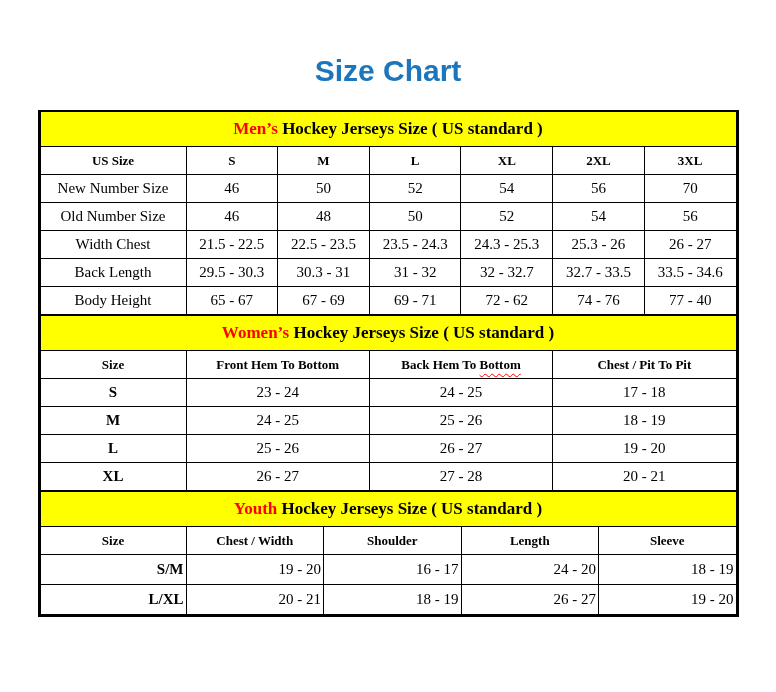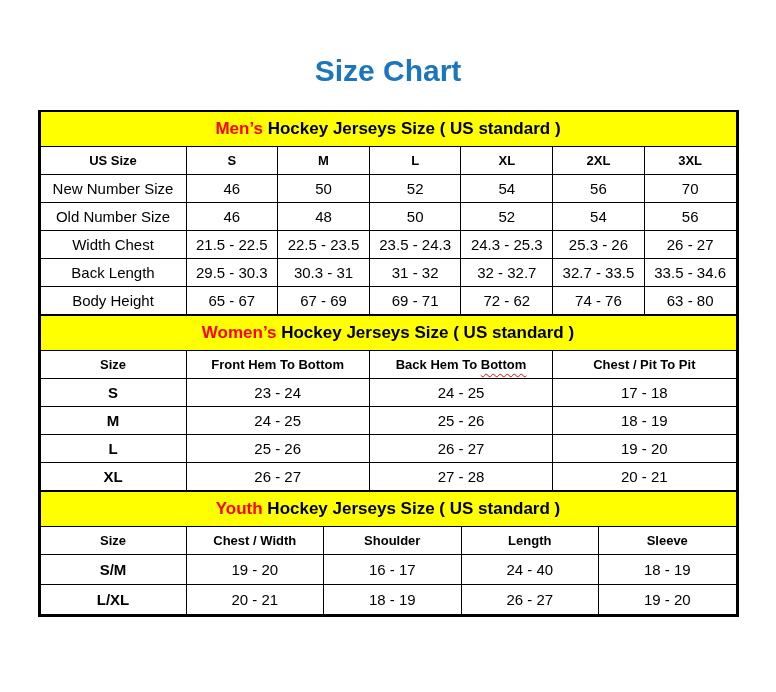--- a/index.html
+++ b/index.html
@@ -28,20 +28,21 @@
   }
   .chart-wrap {
     width: 697px;
     margin: 0 auto;
     border: 2px solid var(--border-black, #000);
   }
   table.size-table {
     width: 100%;
     border-collapse: collapse;
     table-layout: fixed;
+    font-family: Liberation Serif, serif;
   }
   table.size-table th,
   table.size-table td {
     border: 1px solid var(--border-black, #000);
     text-align: center;
     vertical-align: middle;
     padding: 0 2px;
     overflow: hidden;
     white-space: nowrap;
   }
@@ -60,21 +61,21 @@
     font-weight: 700;
     font-size: 13px;
     height: 27px;
   }
   tbody.rows td {
     font-weight: 400;
     font-size: 15px;
     height: 27px;
   }
   table.labels-bold tbody.rows td.row-label { font-weight: 700; }
-  table[data-table="youth"] tbody.rows td { height: 29px; }
+  table[data-table="youth"] tbody.rows td { height: 29px; text-align: right; }
   .wavy {
     text-decoration-line: underline;
     text-decoration-style: wavy;
     text-decoration-color: var(--accent-red, #FF0000);
     text-decoration-thickness: 1px;
     text-underline-offset: 4px;
     text-decoration-skip-ink: none;
   }
 </style>
 </head>
@@ -146,21 +147,21 @@
             <td>32.7 - 33.5</td>
             <td>33.5 - 34.6</td>
           </tr>
           <tr>
             <td class="row-label">Body Height</td>
             <td>65 - 67</td>
             <td>67 - 69</td>
             <td>69 - 71</td>
             <td>72 - 62</td>
             <td>74 - 76</td>
-            <td>63 - 80</td>
+            <td>77 - 40</td>
           </tr>
         </tbody>
     </table>
 
     <table class="size-table labels-bold" data-table="women">
         <colgroup>
           <col class="label-col">
           <col>
           <col>
           <col>
@@ -222,21 +223,21 @@
             <th>Shoulder</th>
             <th>Length</th>
             <th>Sleeve</th>
           </tr>
       </thead>
       <tbody class="rows">
           <tr>
             <td class="row-label">S/M</td>
             <td>19 - 20</td>
             <td>16 - 17</td>
-            <td>24 - 40</td>
+            <td>24 - 20</td>
             <td>18 - 19</td>
           </tr>
           <tr>
             <td class="row-label">L/XL</td>
             <td>20 - 21</td>
             <td>18 - 19</td>
             <td>26 - 27</td>
             <td>19 - 20</td>
           </tr>
         </tbody>

